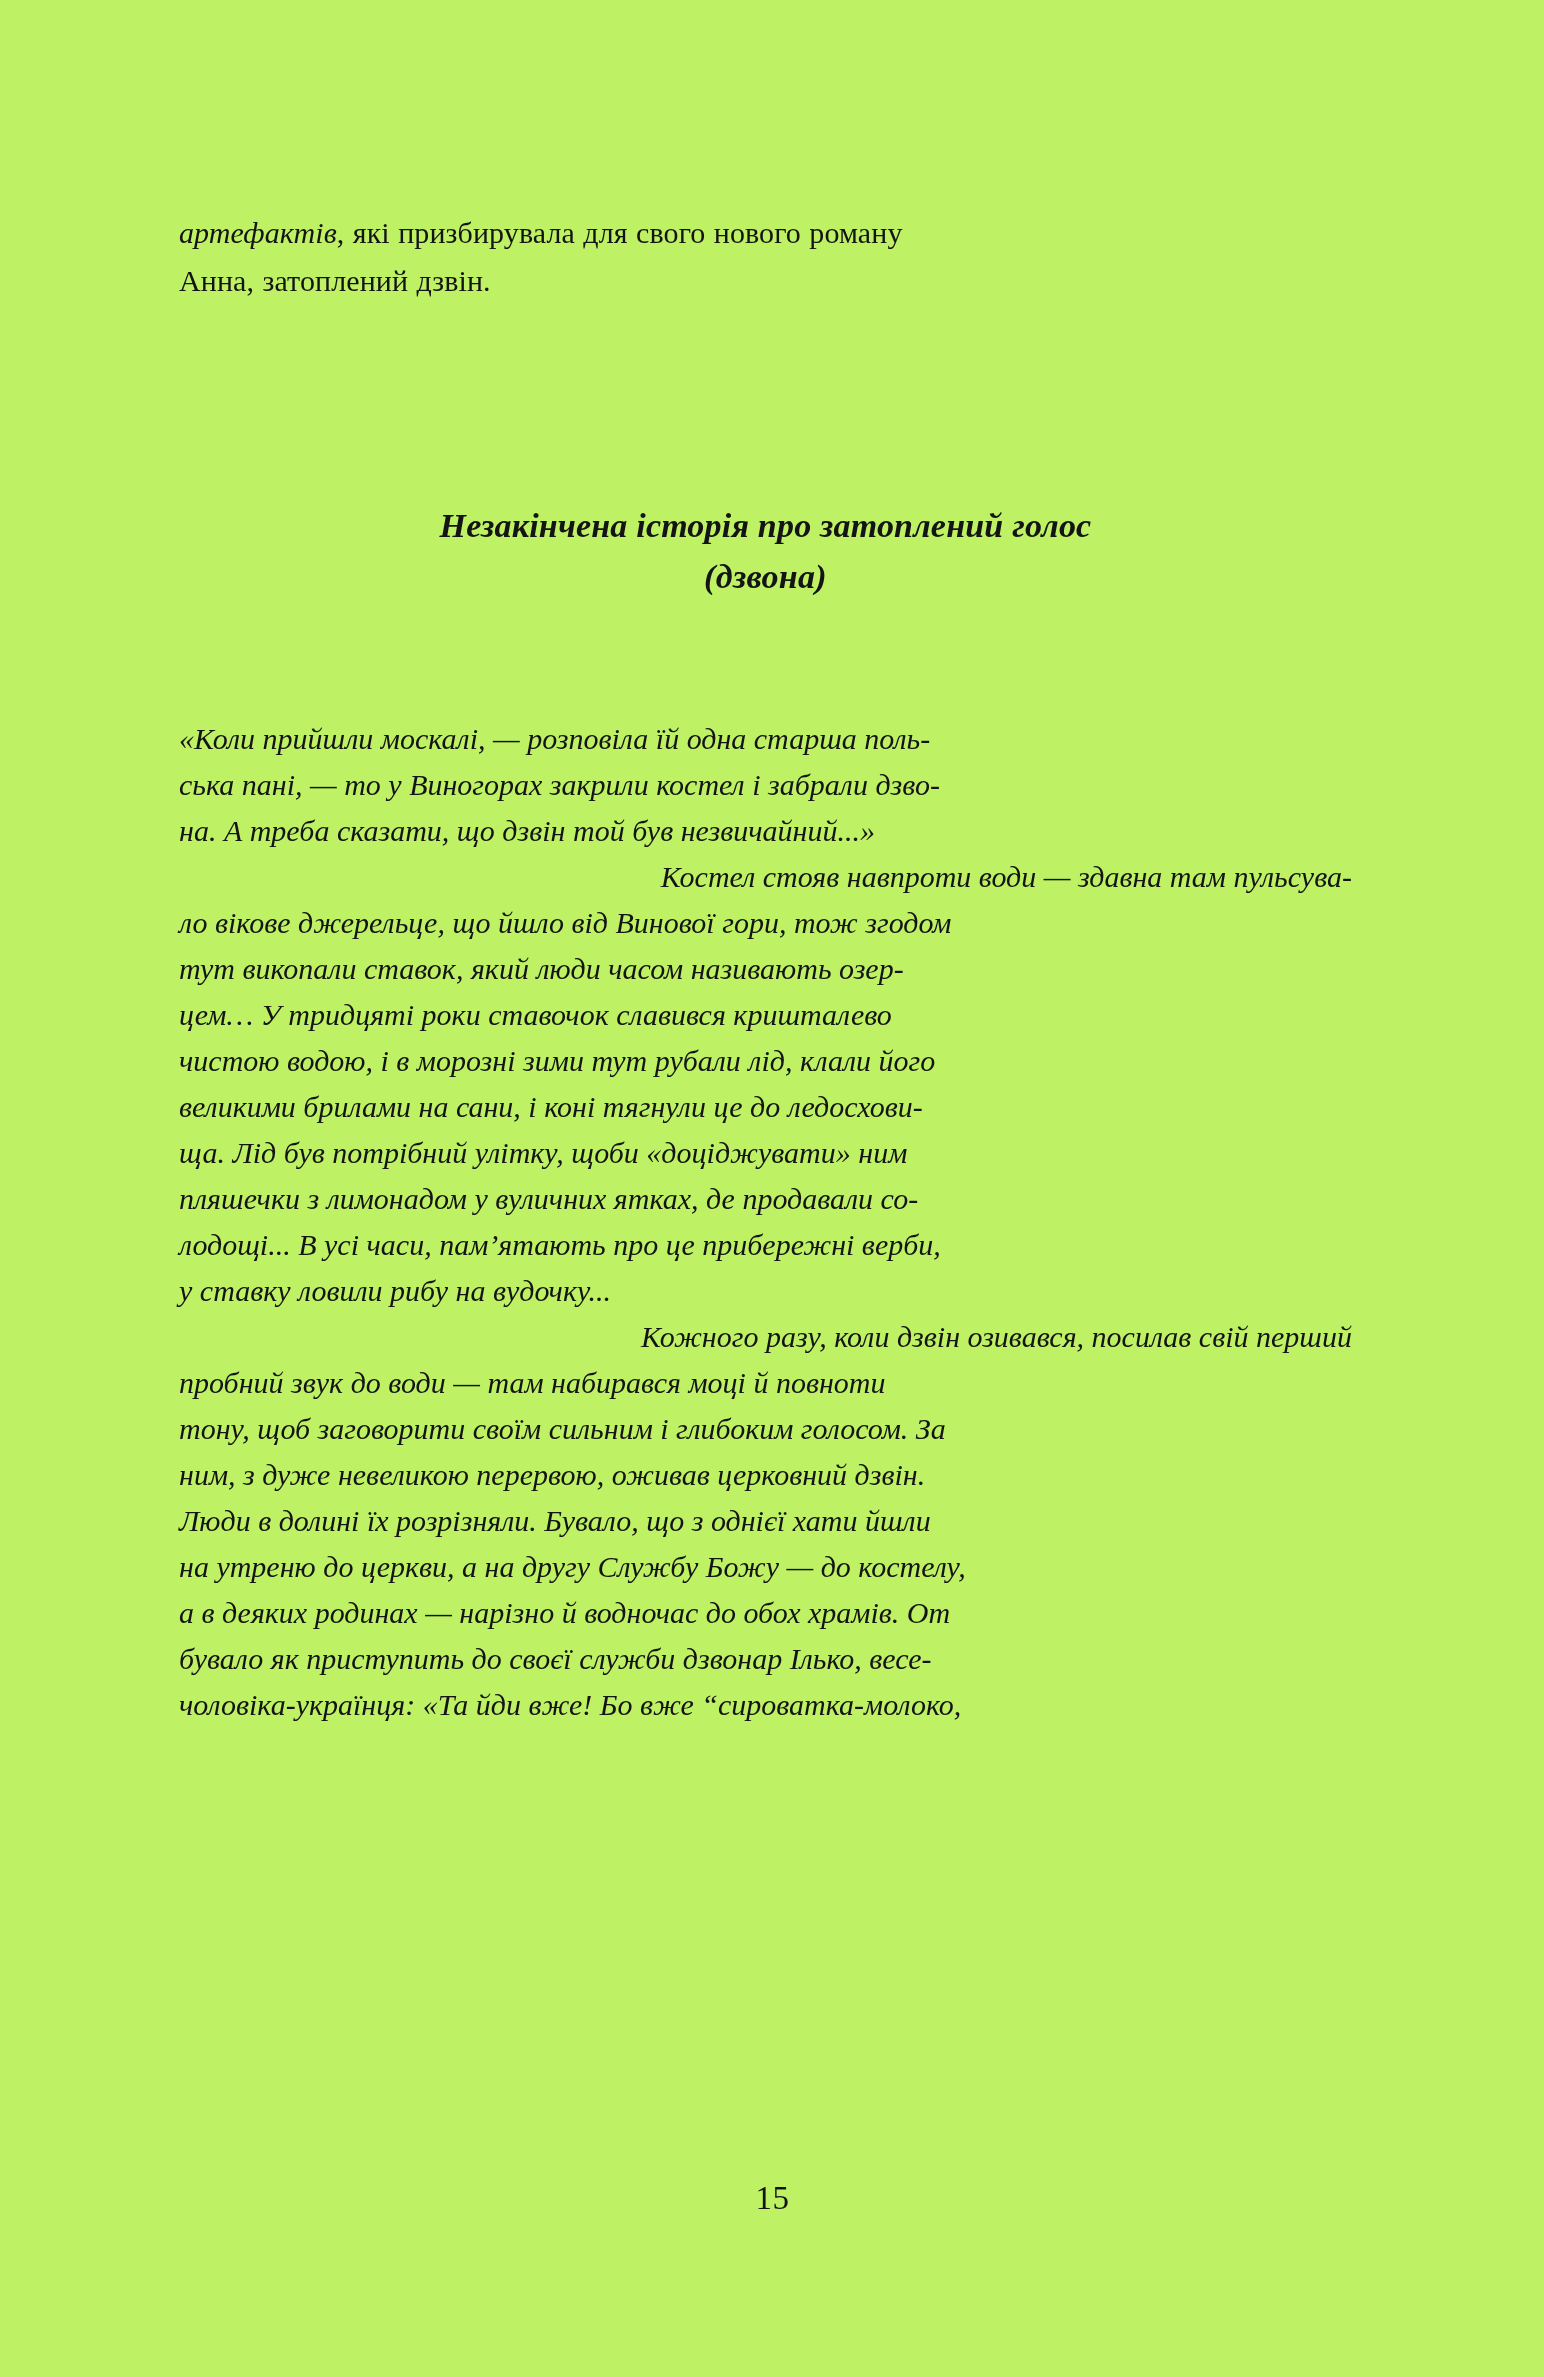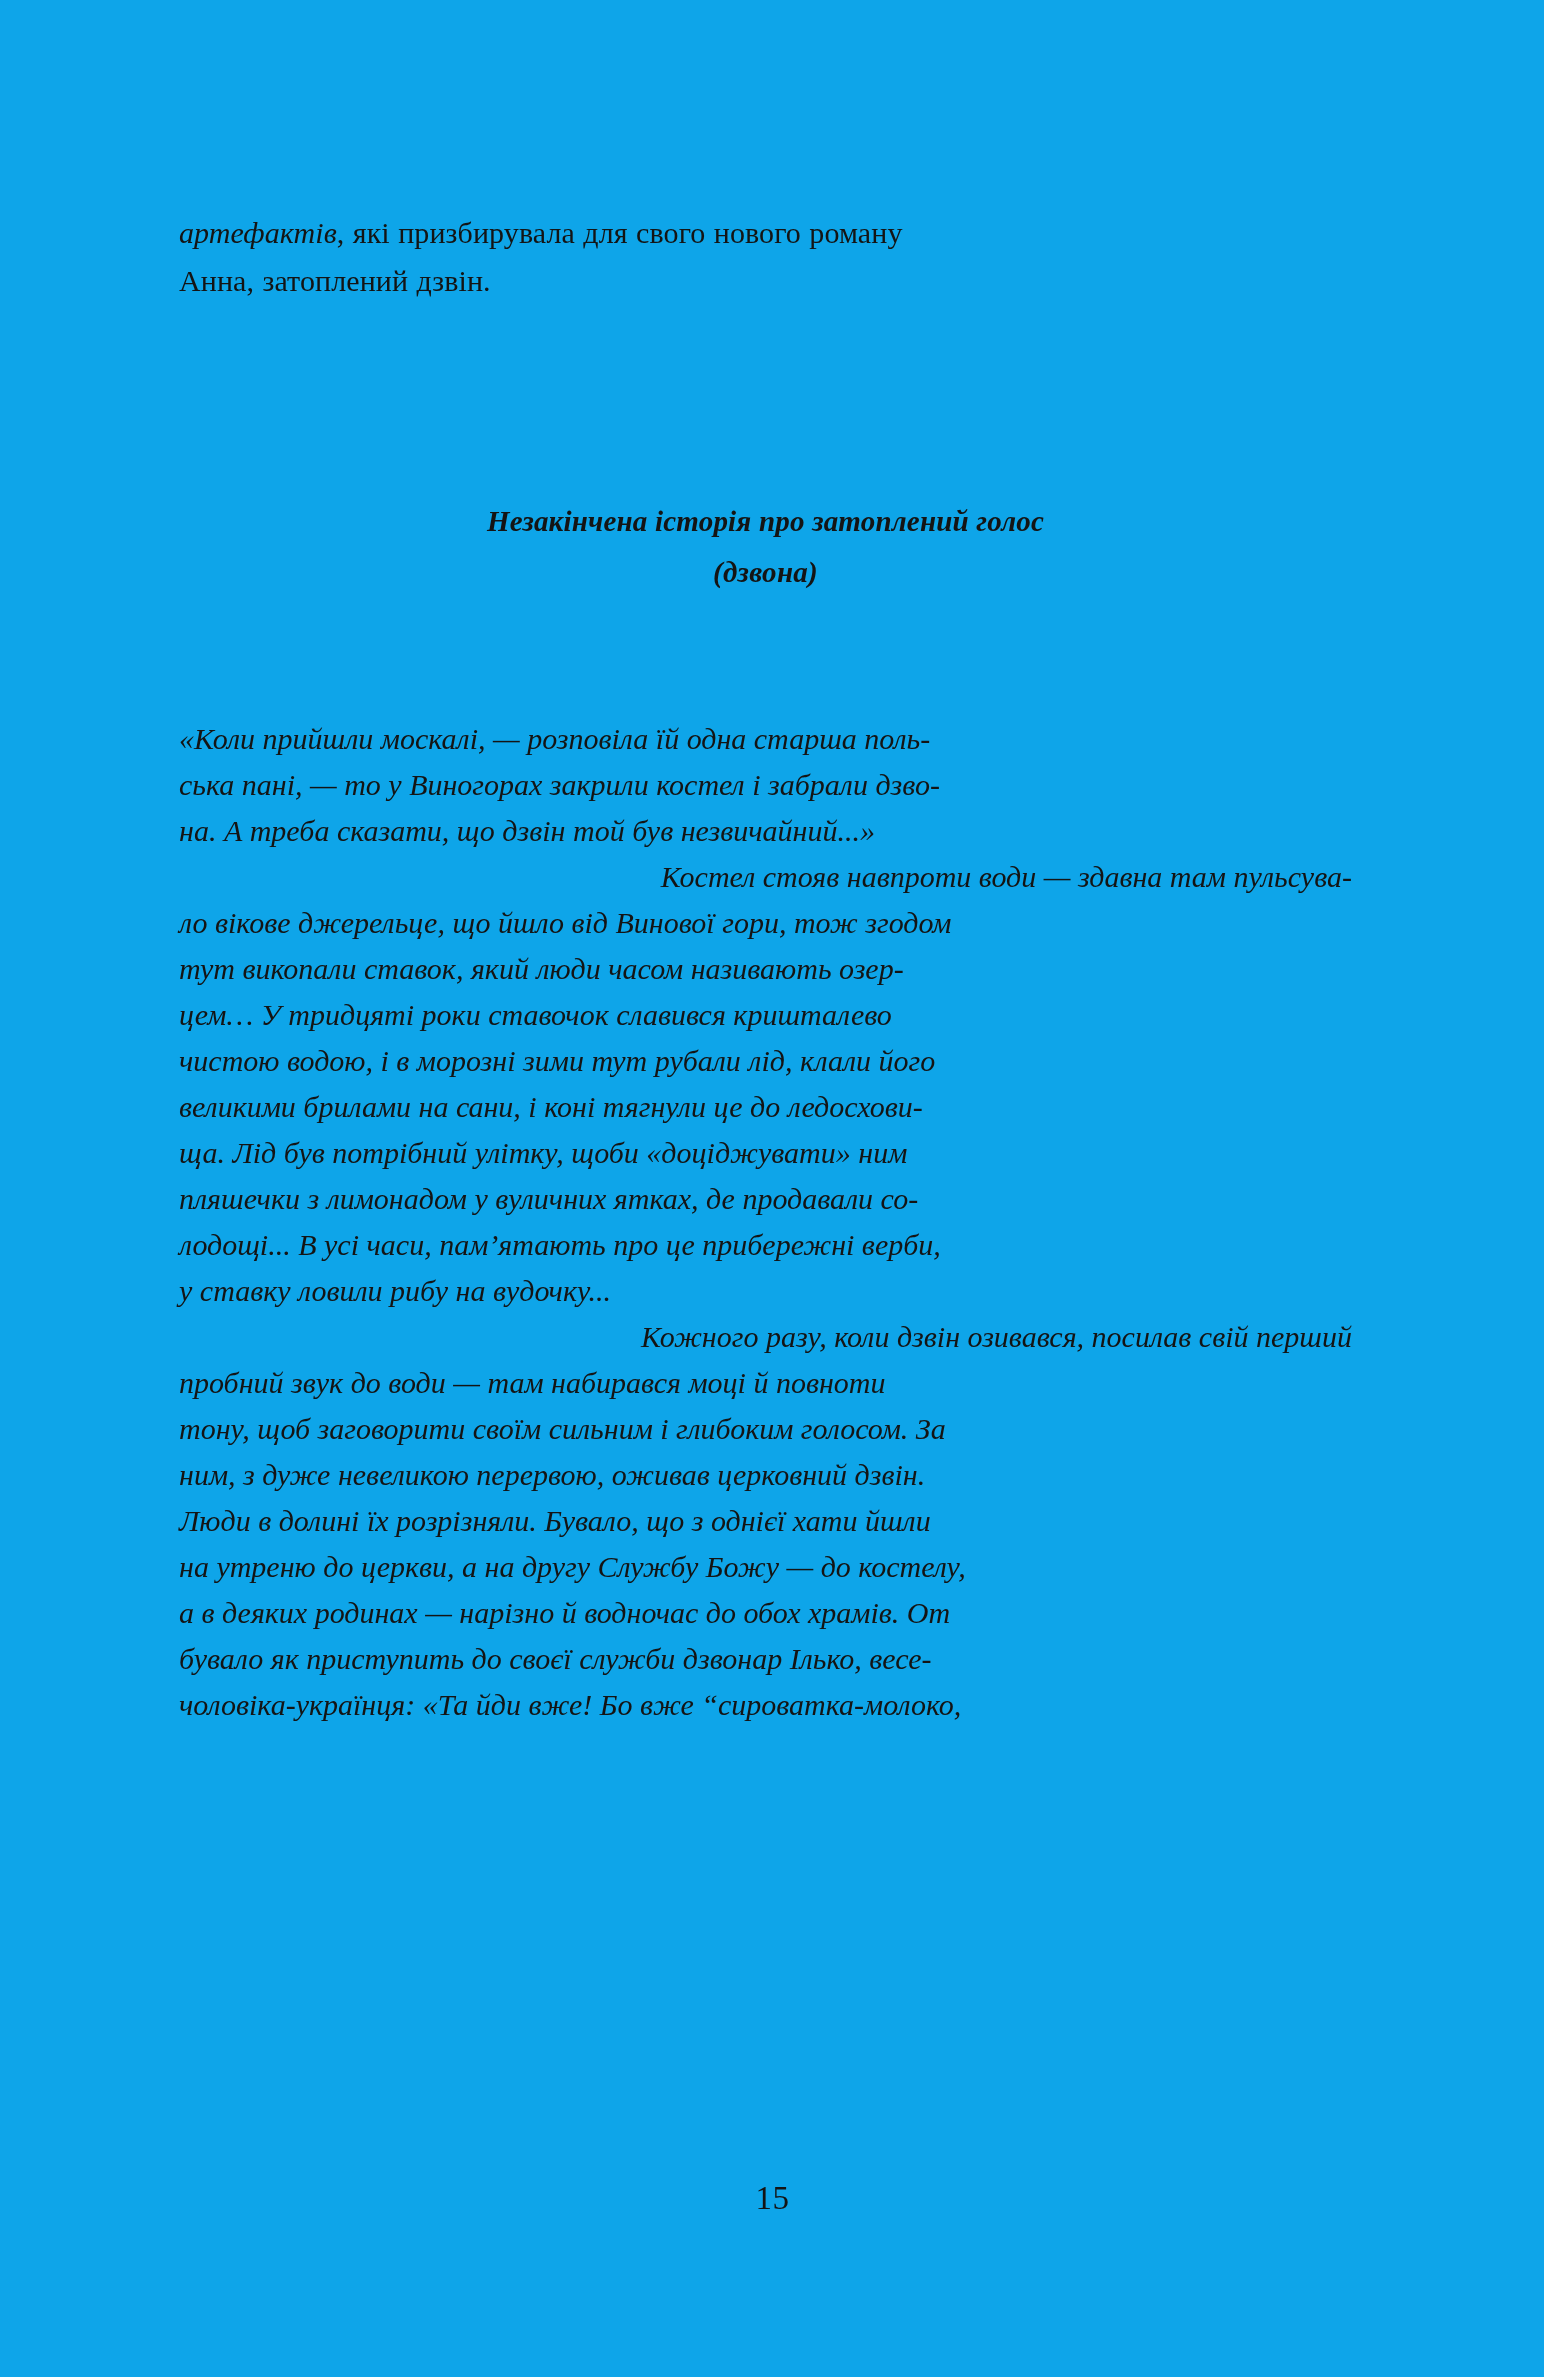--- a/index.html
+++ b/index.html
@@ -13,21 +13,21 @@
     position: relative;
     font-family: "Liberation Serif", "DejaVu Serif", serif;
     color: #141414;
     overflow: hidden;
   }
 
   
   .page {
     position: absolute;
     inset: 0;
-    background: #0ea5e9;
+    background: #bef264;
   }
 
   .text-block {
     position: absolute;
     left: 179px;
     top: 0;
     width: 1173px;
   }
 
   
@@ -49,21 +49,21 @@
 
   
   .section-heading {
     position: absolute;
     top: 472px;
     left: 0;
     width: 1173px;
     text-align: center;
     font-weight: bold;
     font-style: italic;
-    font-size: 29px;
+    font-size: 34px;
     line-height: 51px;
     letter-spacing: 0.2px;
   }
   .section-heading .hl {
     display: block;
     white-space: nowrap;
   }
   .section-heading .hl.line2 {
     letter-spacing: 0.3px;
   }

